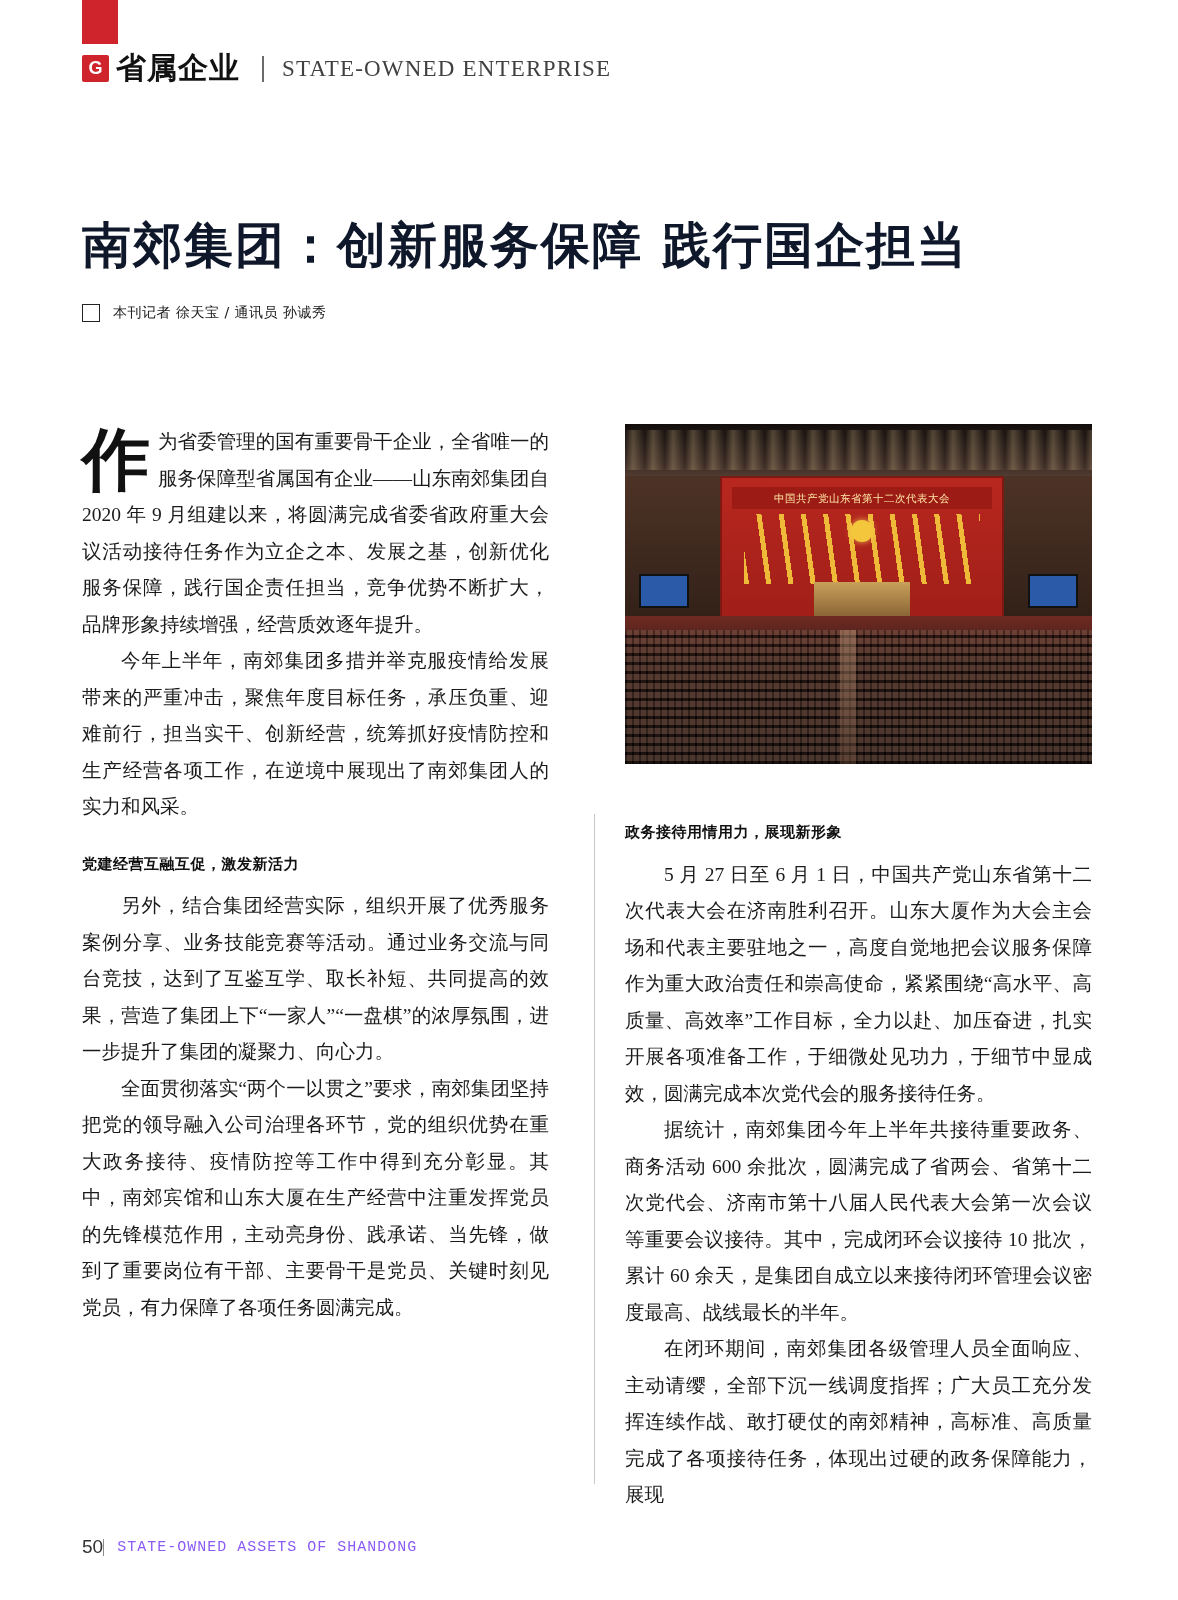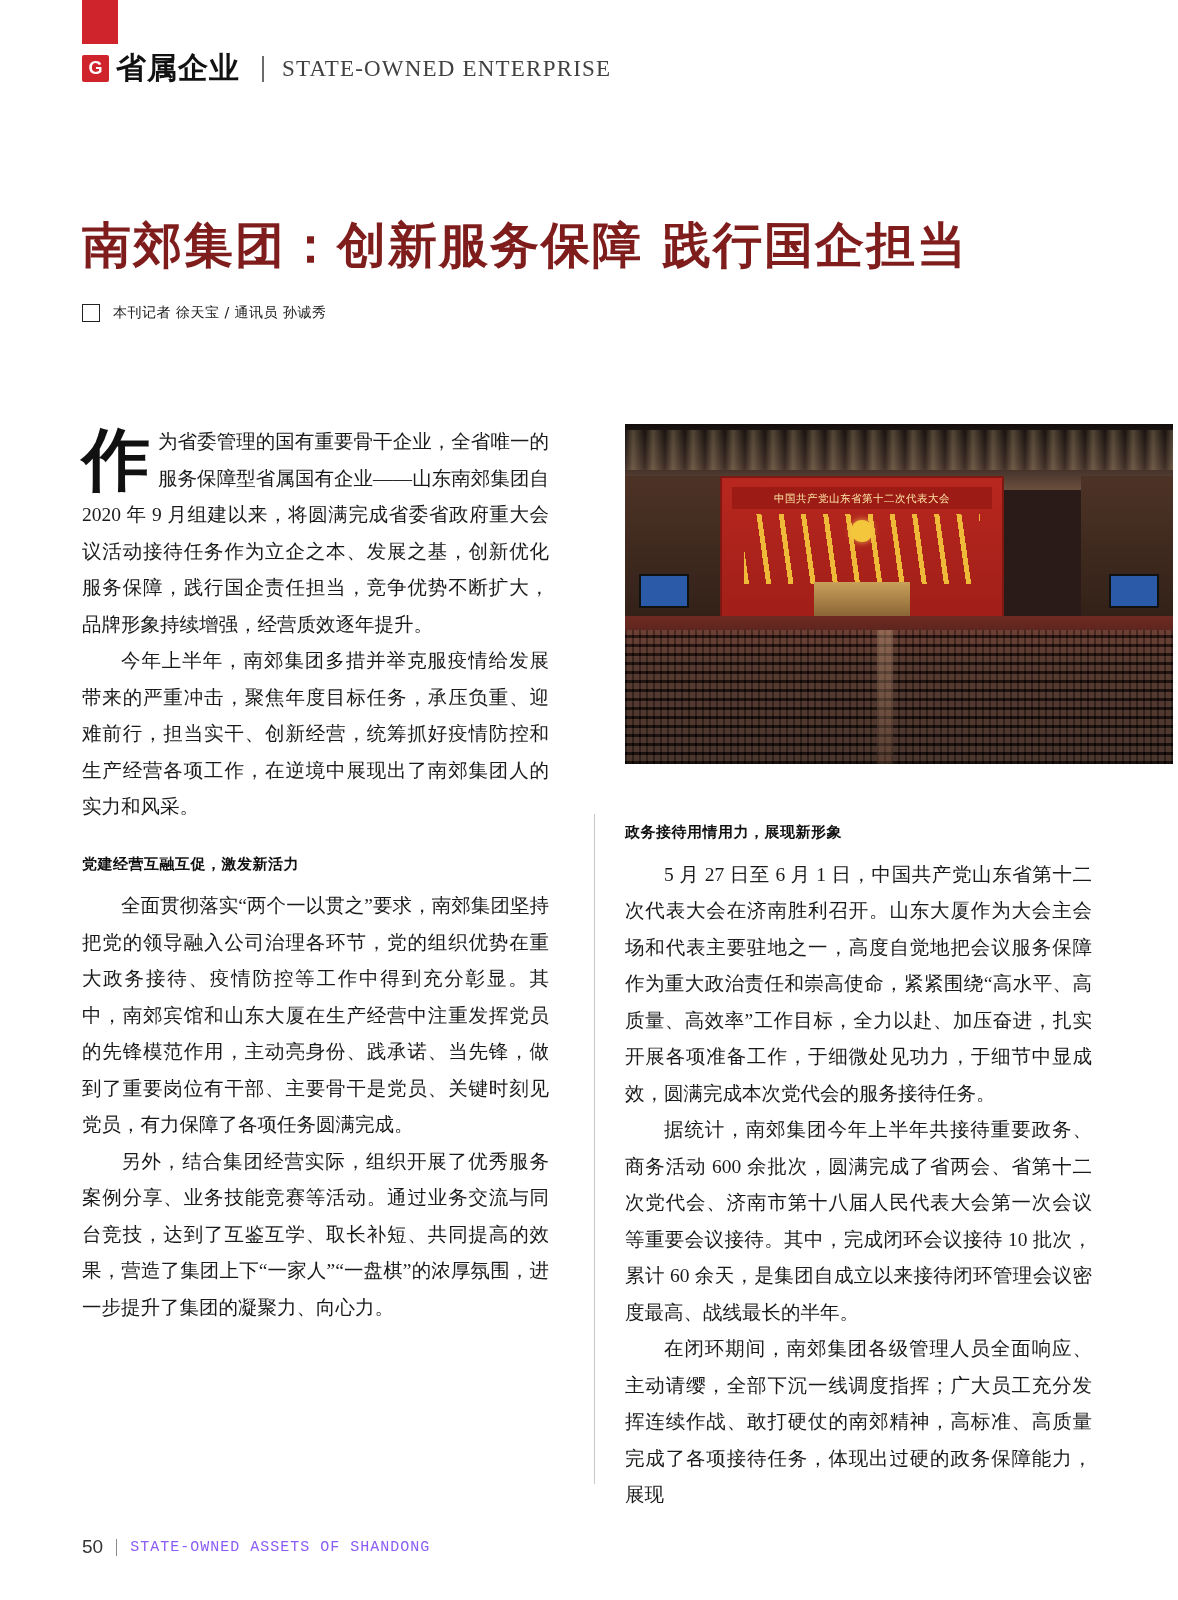--- a/index.html
+++ b/index.html
@@ -78,21 +78,21 @@
     position: absolute;
     left: 82px;
     top: 215px;
     width: 1010px;
   }
   .article-title {
     font-family: "DejaVu Serif", "Liberation Serif", serif;
     font-size: 49px;
     font-weight: bold;
     letter-spacing: 2px;
-    color: #7f1d1d;
+    color: #0f172a;
     line-height: 1.25;
     margin: 0;
     white-space: nowrap;
   }
   .byline-row {
     margin-top: 28px;
     display: flex;
     align-items: center;
   }
   .byline-square {
@@ -168,21 +168,21 @@
 
   
   .photo-wrap {
     position: absolute;
     left: 543px;
     top: 0;
     width: 467px;
     height: 340px;
   }
   .photo {
-    width: 548px;
+    width: 467px;
     height: 340px;
     position: relative;
     overflow: hidden;
     background: #2a1b18;
   }
   .ph-ceiling {
     position: absolute; left:0; top:0; width:100%; height:66px;
     background: linear-gradient(180deg,#120d0c 0%,#3a2a24 60%,#6b4f3e 100%);
   }
   .ph-ceil-lights {
@@ -256,21 +256,20 @@
     position: absolute;
     left: 82px;
     bottom: 42px;
     display: flex;
     align-items: center;
   }
   .footer-num {
     font-family: "Liberation Sans", sans-serif;
     font-size: 19px;
     color: #333;
-    margin-right: 13px;
   }
   .footer-rule {
     width: 1px;
     height: 17px;
     background: #8a8a8a;
     margin-right: 13px;
   }
   .footer-text {
     font-family: Liberation Mono, monospace;
     font-size: 15px;
@@ -302,22 +301,22 @@
 <div class="body-area">
 
   <div class="col-divider"></div>
 
   <div class="col col-left">
     <p class="para dropcap-para" style="text-indent:0;">
       <span class="dropcap">作</span><span>为省委管理的国有重要骨干企业，全省唯一的服务保障型省属国有企业——山东南郊集团自 2020 年 9 月组建以来，将圆满完成省委省政府重大会议活动接待任务作为立企之本、发展之基，创新优化服务保障，践行国企责任担当，竞争优势不断扩大，品牌形象持续增强，经营质效逐年提升。</span>
     </p>
     <p class="para">今年上半年，南郊集团多措并举克服疫情给发展带来的严重冲击，聚焦年度目标任务，承压负重、迎难前行，担当实干、创新经营，统筹抓好疫情防控和生产经营各项工作，在逆境中展现出了南郊集团人的实力和风采。</p>
     <div class="subhead">党建经营互融互促，激发新活力</div>
+    <p class="para">另外，结合集团经营实际，组织开展了优秀服务案例分享、业务技能竞赛等活动。通过业务交流与同台竞技，达到了互鉴互学、取长补短、共同提高的效果，营造了集团上下“一家人”“一盘棋”的浓厚氛围，进一步提升了集团的凝聚力、向心力。</p>
     <p class="para">全面贯彻落实“两个一以贯之”要求，南郊集团坚持把党的领导融入公司治理各环节，党的组织优势在重大政务接待、疫情防控等工作中得到充分彰显。其中，南郊宾馆和山东大厦在生产经营中注重发挥党员的先锋模范作用，主动亮身份、践承诺、当先锋，做到了重要岗位有干部、主要骨干是党员、关键时刻见党员，有力保障了各项任务圆满完成。</p>
-    <p class="para">另外，结合集团经营实际，组织开展了优秀服务案例分享、业务技能竞赛等活动。通过业务交流与同台竞技，达到了互鉴互学、取长补短、共同提高的效果，营造了集团上下“一家人”“一盘棋”的浓厚氛围，进一步提升了集团的凝聚力、向心力。</p>
   </div>
 
   <div class="photo-wrap">
     <div class="photo">
       <div class="ph-ceiling">
         <div class="ph-ceil-lights"></div>
       </div>
       <div class="ph-sidewall-l"></div>
       <div class="ph-sidewall-r"></div>
       <div class="ph-stage">

